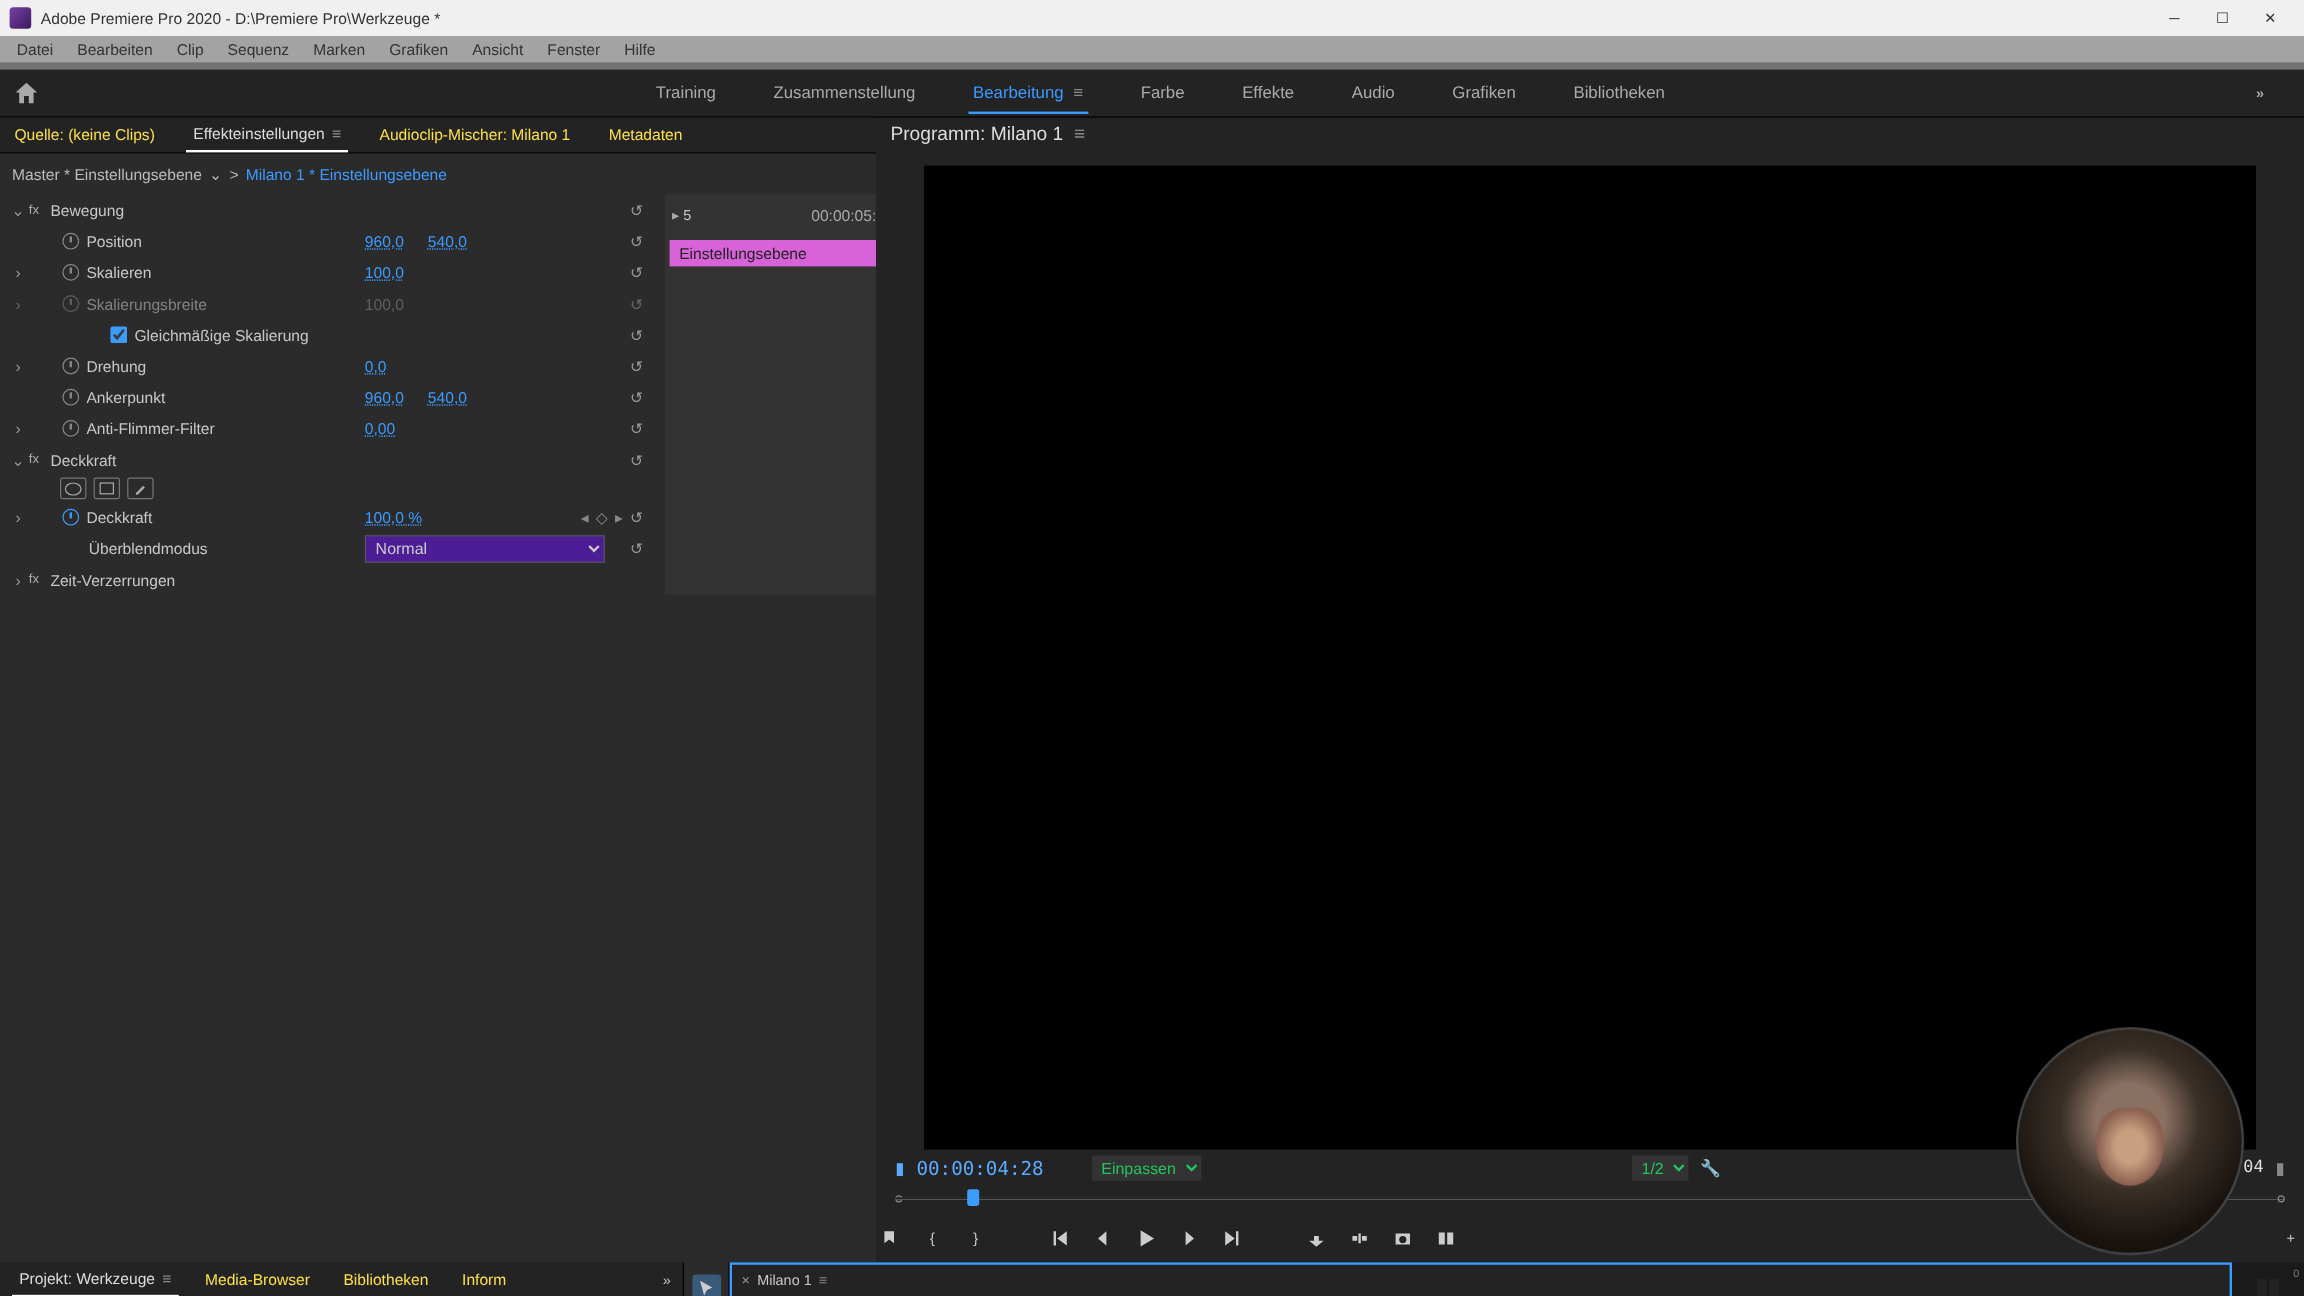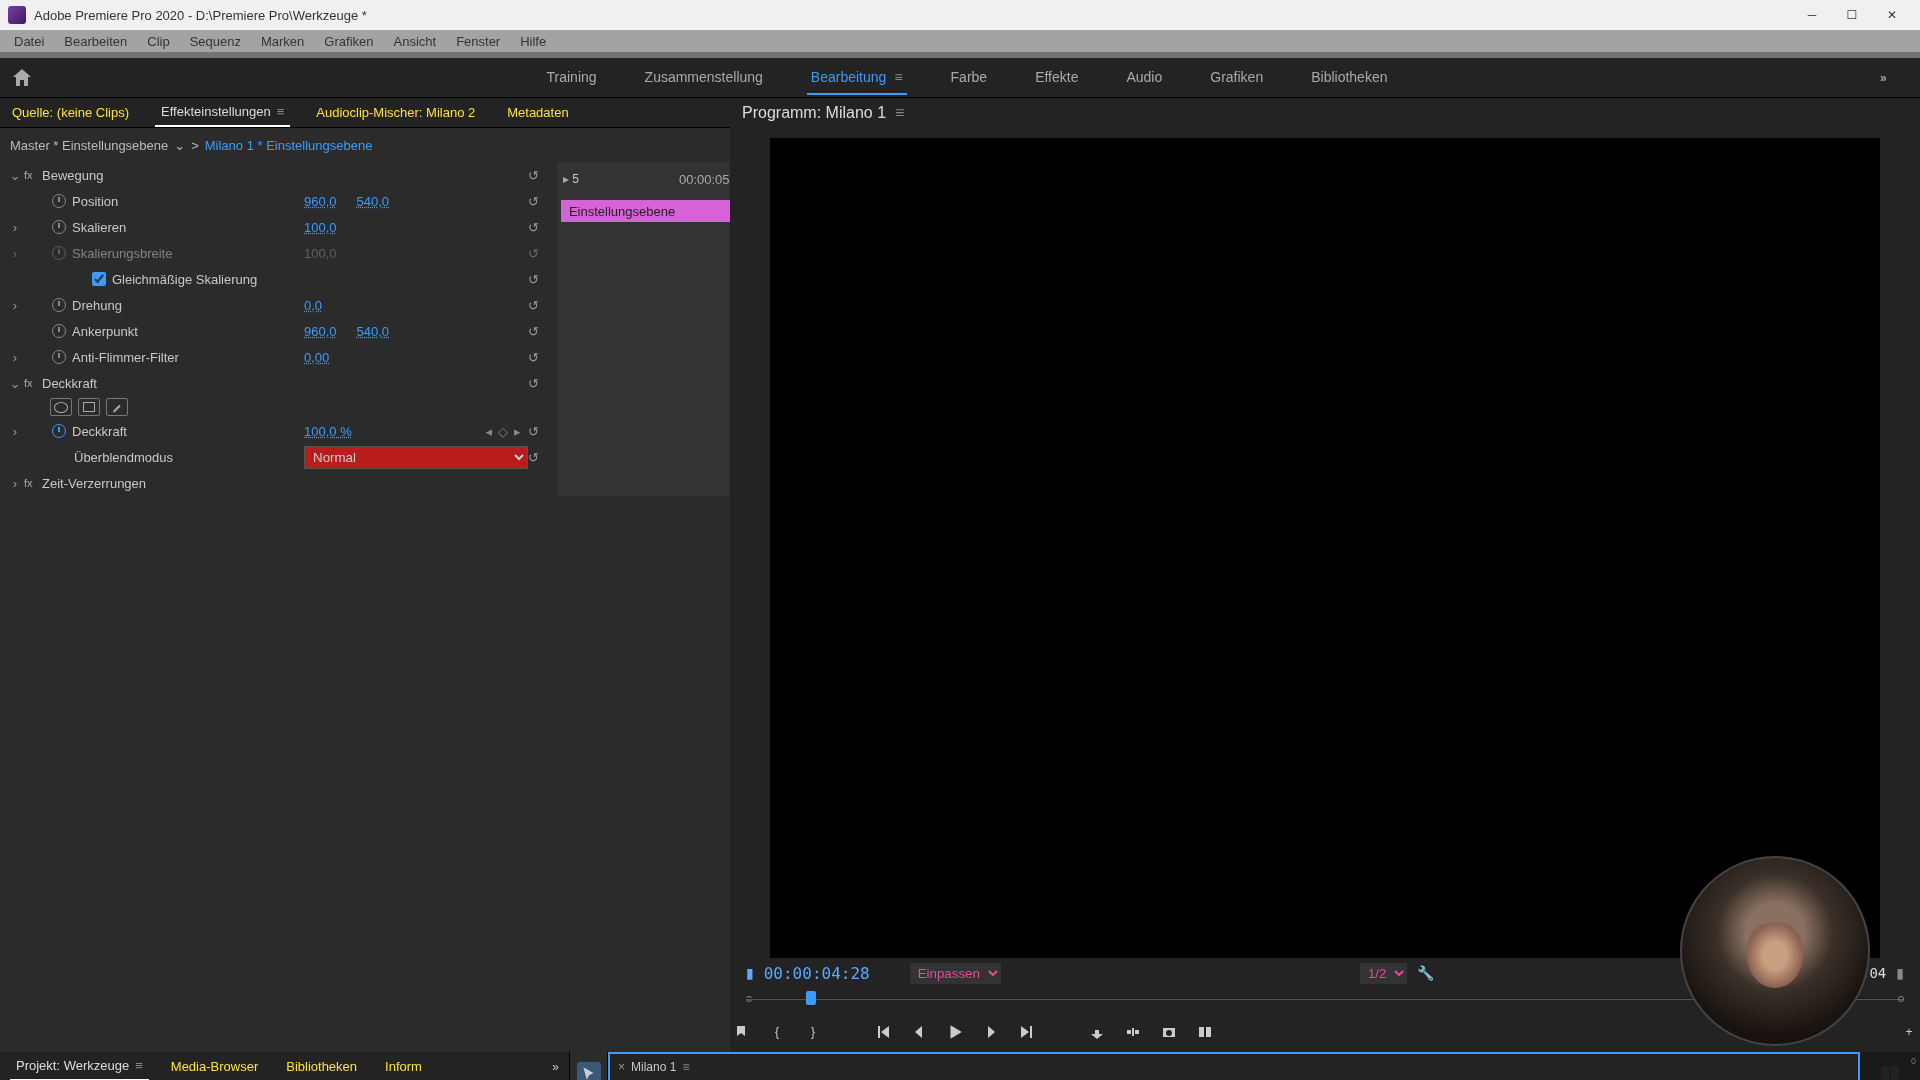--- a/index.html
+++ b/index.html
@@ -47,40 +47,40 @@
 .proprow .lbl.indent1 { padding-left:28px; }
 .proprow .stopw { width:14px; height:14px; border:1.5px solid #888; border-radius:50%; position:relative; cursor:pointer;}
 .proprow .stopw::after { content:''; position:absolute; width:2px; height:5px; background:#888; top:2px; left:5px; }
 .proprow .stopw.active { border-color:#3b9bff; }
 .proprow .stopw.active::after { background:#3b9bff;}
 .proprow .vals { flex:0 0 180px; display:flex; gap:20px; }
 .proprow .bval { color:#3b9bff; text-decoration:underline dotted; cursor:pointer; }
 .proprow .dval { color:#888; }
 .proprow .reset { margin-left:auto; margin-right:12px; cursor:pointer; color:#999; }
 .proprow .cb { width:14px; height:14px; accent-color:#3b9bff; cursor:pointer;}
-.proprow select { background:#b91c1c; border:1px solid #555; color:#ccc; padding:2px 4px; width:224px;}
+.proprow select { background:#4c1d95; border:1px solid #555; color:#ccc; padding:2px 4px; width:200px;}
 .masks { display:flex; gap:6px; padding-left:50px; margin:2px 0;}
 .mask { width:22px; height:18px; border:1px solid #777; border-radius:2px; cursor:pointer; display:flex; align-items:center; justify-content:center;}
 .mask.ellipse::after { content:''; width:12px; height:9px; border:1.5px solid #aaa; border-radius:50%;}
 .mask.rect::after { content:''; width:10px; height:8px; border:1.5px solid #aaa;}
 .mask.pen svg { width:12px; height:12px; fill:#aaa;}
 .ecfoot { height:30px; display:flex; align-items:center; padding:0 10px; border-top:1px solid #000;}
 .ecfoot .tc { color:#3b9bff; font-size:14px; }
 .ecfoot .ficons { margin-left:auto; display:flex; gap:10px;}
 .ecfoot .ficons span { cursor:pointer; color:#888;}
 
 
 .progpanel { flex:1; display:flex; flex-direction:column; }
 .progtab { height:30px; display:flex; align-items:center; padding:0 12px;}
 .progtab .pt { color:#ddd; font-size:16px;}
 .viewer { flex:1; margin:10px 40px 0 40px; background:#000; }
 .transportrow { height:30px; display:flex; align-items:center; padding:0 16px; font-size:14px; gap:10px;}
 .transportrow .tcblue { color:#5aaaff; font-family:monospace; font-size:16px;}
 .transportrow .tcwhite { color:#ddd; margin-left:auto; font-family:monospace;}
-.transportrow select { background:#333; border:none; color:#ec4899; padding:2px 4px;}
+.transportrow select { background:#333; border:none; color:#22c55e; padding:2px 4px;}
 .scrub { height:24px; margin:0 16px; position:relative;}
 .scrub .track { position:absolute; top:10px; left:0; right:0; height:2px; background:#555;}
 .scrub .ph { position:absolute; top:3px; left:60px; width:10px; height:14px; background:#3b9bff; border-radius:2px; cursor:pointer;}
 .scrub .end { position:absolute; top:8px; width:6px; height:6px; border-radius:50%; border:1px solid #888;}
 .transport { height:40px; display:flex; align-items:center; justify-content:center; gap:14px; }
 .tbtn { width:22px; height:22px; cursor:pointer; color:#ccc; display:flex; align-items:center; justify-content:center;}
 
 
 .botrow { display:flex; height:400px;}
 .projpanel { width:570px; display:flex; flex-direction:column; border-right:1px solid #000;}
@@ -143,21 +143,21 @@
     <div class="ws">Bibliotheken</div>
   </div>
   <div class="more">»</div>
 </div>
 
 <div class="main">
   <div class="leftcol">
     <div class="tabrow">
       <div class="tab">Quelle: (keine Clips)</div>
       <div class="tab active"><span>Effekteinstellungen</span><span class="burger">≡</span></div>
-      <div class="tab">Audioclip-Mischer: Milano 2</div>
+      <div class="tab">Audioclip-Mischer: Milano 1</div>
       <div class="tab">Metadaten</div>
     </div>
 
     <div class="ecbody">
       <div class="eccol-left">
         <div class="echeader">
           <span class="master">Master * Einstellungsebene</span>
           <span class="dd">⌄</span>
           <span class="sep">&gt;</span>
           <span class="sub">Milano 1 * Einstellungsebene</span>

